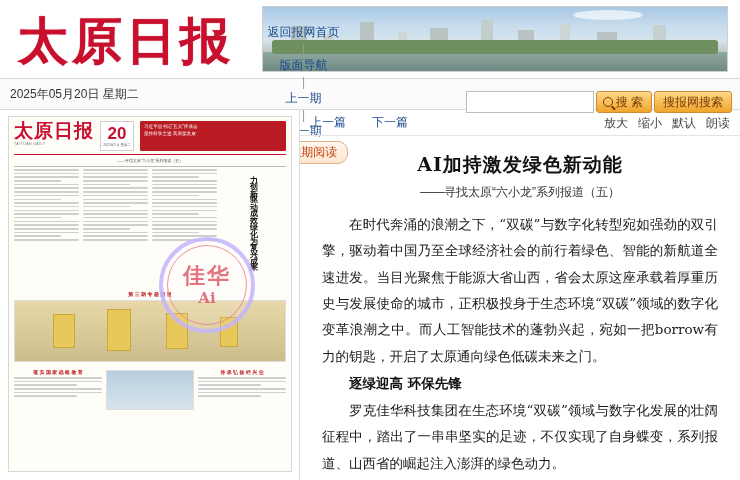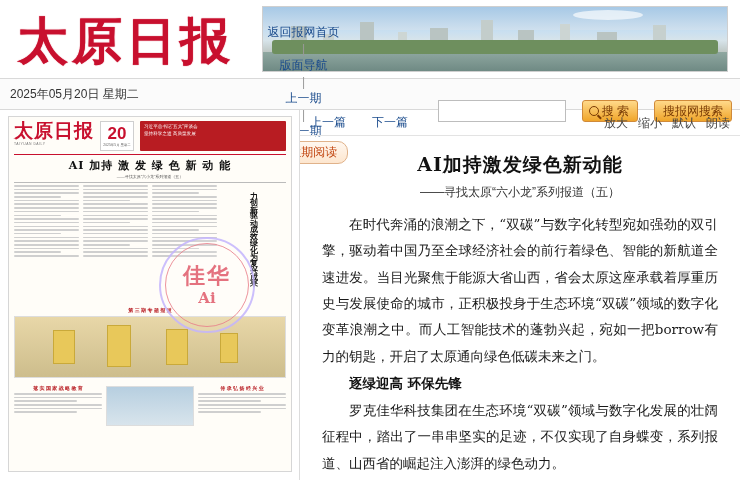--- a/index.html
+++ b/index.html
@@ -75,22 +75,22 @@
     padding: 2px 10px 2px 7px;
     border:1px solid #e0b28a;
     border-radius: 10px;
     background: linear-gradient(#fff7ef,#fde6cf);
     color:#c1440e;
     font-size: 12px;
   }
   .pill .arrow { color:#e07b39; margin-right:4px; font-size:11px; }
 
   .search-wrap {
-    position:absolute; right: 8px; top: 21px;
-    display:flex; align-items:flex-end; gap: 16px;
+    position:absolute; right: 8px; top: 12px;
+    display:flex; align-items:flex-end; gap: 2px;
   }
   .search-input {
     width: 128px; height: 22px;
     border: 1px solid #bdbdbd;
     background: #fff;
     font-size: 12px;
     padding: 0 5px;
     outline: none;
   }
   .btn-search, .btn-search2 {
@@ -186,21 +186,21 @@
   .p-photo2 {
     height:40px; border:1px solid #ddd;
     background: linear-gradient(#b7cfe0,#d8e4ec);
     margin-top:3px;
   }
   .p-smalltitle { text-align:center; font-size:5px; font-weight:700; color:#b81c22; margin:2px 0;}
   .p-bottom { display:flex; gap:4px; padding:2px 5px 4px;}
   .stamp {
     position:absolute; left:150px; top:120px;
     width:96px; height:96px; border-radius:50%;
-    border:2px solid #c4b5fd;
+    border:4px solid #c4b5fd;
     color:#e05a6a;
     display:flex; flex-direction:column; align-items:center; justify-content:center;
     font-family:"DejaVu Serif", serif;
     opacity:.85;
     background: rgba(255,255,255,0.12);
     pointer-events:none;
   }
   .stamp .s1 { font-size:22px; font-weight:700; letter-spacing:2px; line-height:1.1;}
   .stamp .s2 { font-size:15px; font-weight:700; margin-top:2px;}
   .stamp .ring {
@@ -333,21 +333,20 @@
             <div class="m">2025年5月 星期二</div>
           </div>
           <div class="p-redbar">
             <div>习近平总书记“五大”座谈会</div>
             <div>坚持科学之道 高质量发展</div>
           </div>
         </div>
 
         <div class="p-rule"></div>
 
-        <div class="p-headline">AI 加持 激 发 绿 色 新 动 能</div>
         <div class="p-subhead">——寻找太原“六小龙”系列报道（五）</div>
         <div class="p-rule2"></div>
 
         <div class="p-cols">
           <div class="p-col">
             <div class="lines">
               <i></i>
                 <i></i>
                 <i></i>
                 <i class="s"></i>

